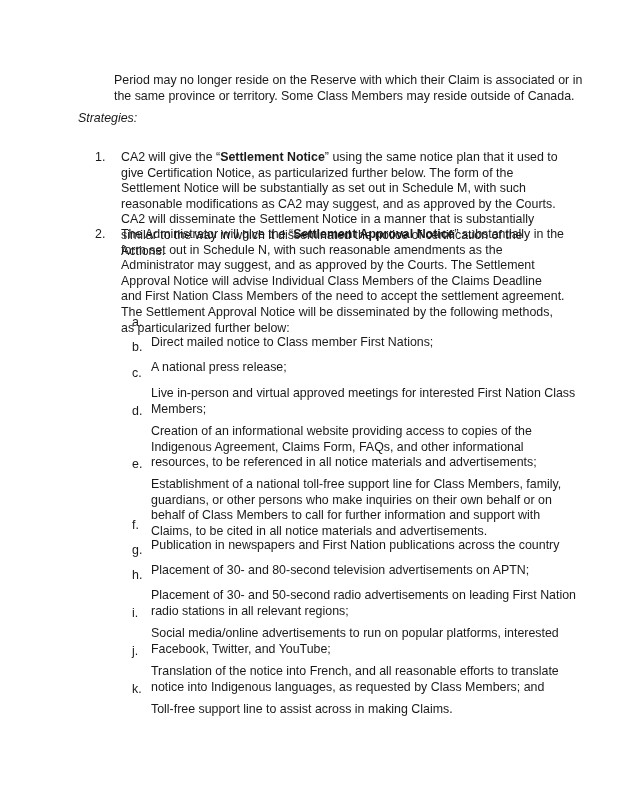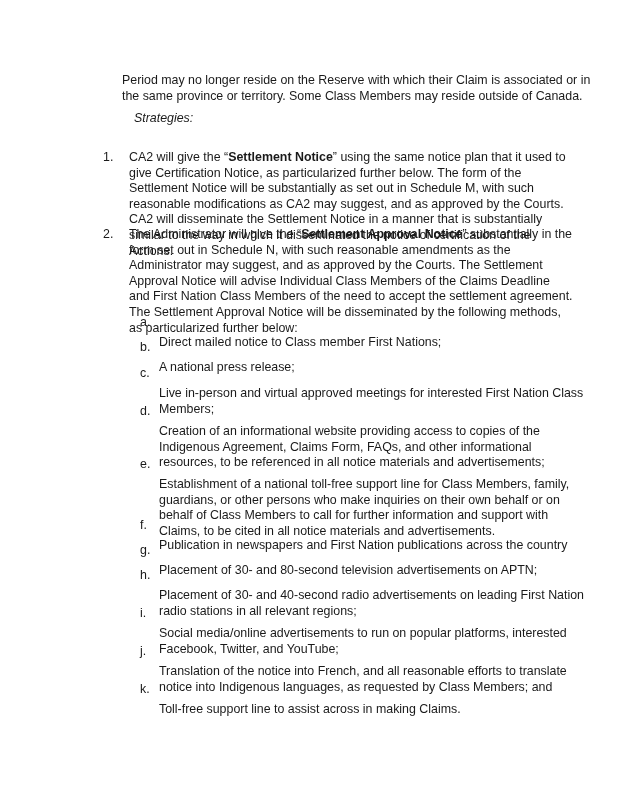--- a/index.html
+++ b/index.html
@@ -1,23 +1,23 @@
 <!DOCTYPE html>
 <html><head>
 <meta charset="utf-8">
 <style>
   html, body { margin: 0; padding: 0; background: #ffffff; }
   body {
     width: 624px; height: 807px; position: relative; overflow: hidden;
     font-family: "Liberation Sans", sans-serif; font-size: 12.4px; color: #1a1a1a;
   }
-  .page { position: absolute; left: 12px; top: 0; width: 549px; height: 807px; }
+  .page { position: absolute; left: 4px; top: 0; width: 549px; height: 807px; }
   .para { position: absolute; line-height: 15.6px; }
   .intro { left: 110px; top: 73px; width: 470px; }
-  .heading { left: 74px; top: 111px; font-style: italic; margin-left: 48px; }
+  .heading { left: 74px; top: 111px; font-style: italic; }
   .num-item { position: absolute; left: 91px; width: 490px; line-height: 15.6px; }
   .num-item .marker { position: absolute; left: 0; top: 0; }
   .num-item .body { margin-left: 26px; }
   .sub-item { position: absolute; left: 128px; width: 450px; line-height: 15.6px; }
   .sub-item .marker { position: absolute; left: 0; top: 0; }
   .sub-item .body { margin-left: 19px; margin-top: 20px; }
   b { font-weight: bold; }
 </style>
 </head>
 <body>
@@ -59,21 +59,21 @@
   <div class="sub-item" style="top:518px;">
     <span class="marker">f.</span>
     <div class="body">Publication in newspapers and First Nation publications across the country</div>
   </div>
   <div class="sub-item" style="top:543px;">
     <span class="marker">g.</span>
     <div class="body">Placement of 30- and 80-second television advertisements on APTN;</div>
   </div>
   <div class="sub-item" style="top:568px;">
     <span class="marker">h.</span>
-    <div class="body">Placement of 30- and 40-second radio advertisements on leading First Nation radio stations in all relevant regions;</div>
+    <div class="body">Placement of 30- and 50-second radio advertisements on leading First Nation radio stations in all relevant regions;</div>
   </div>
   <div class="sub-item" style="top:606px;">
     <span class="marker">i.</span>
     <div class="body">Social media/online advertisements to run on popular platforms, interested Facebook, Twitter, and YouTube;</div>
   </div>
   <div class="sub-item" style="top:644px;">
     <span class="marker">j.</span>
     <div class="body">Translation of the notice into French, and all reasonable efforts to translate notice into Indigenous languages, as requested by Class Members; and</div>
   </div>
   <div class="sub-item" style="top:682px;">

